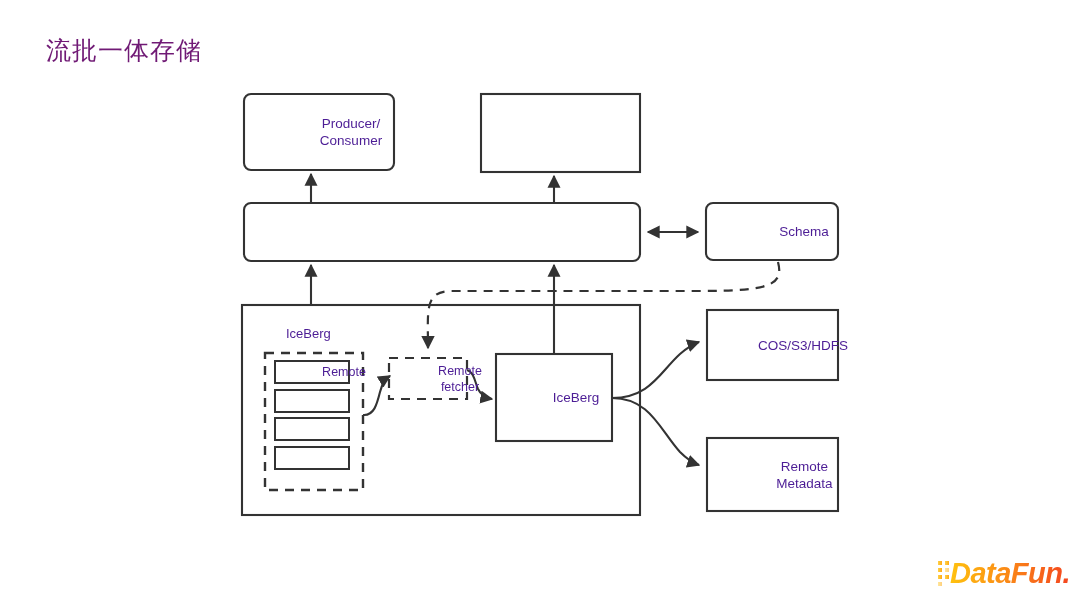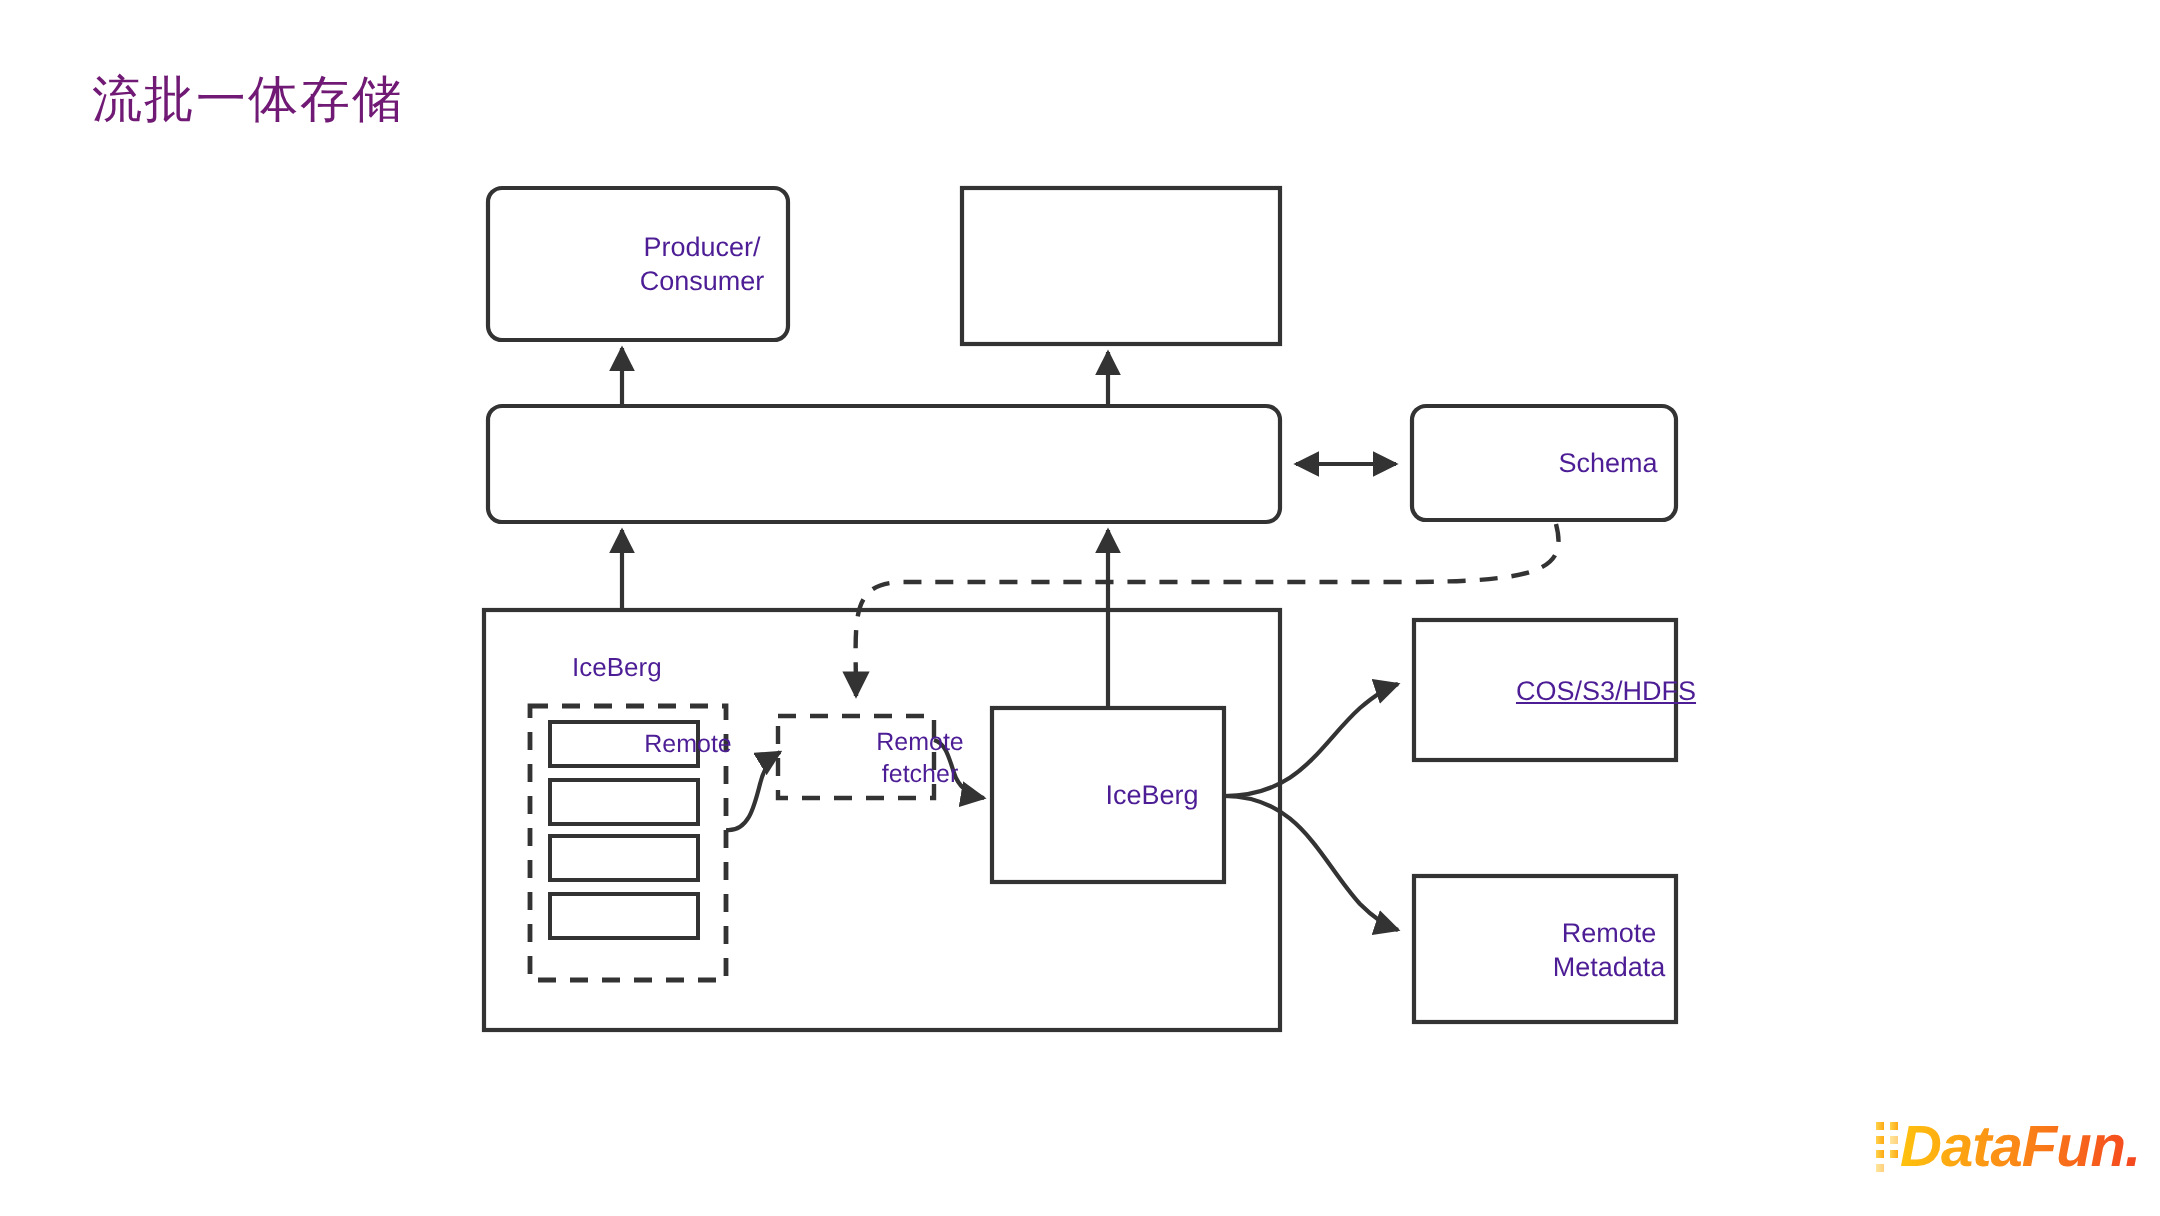--- a/index.html
+++ b/index.html
@@ -46,21 +46,21 @@
     font-size: 13.5px;
     line-height: 17px;
     pointer-events: none;
     white-space: pre-line;
     margin-left: 32px;
   }
   .lbl-topic      { left: 244px; top: 203px; width: 396px; height: 58px; }
   .lbl-producer   { left: 244px; top: 94px;  width: 150px; height: 76px; }
   .lbl-spark      { left: 481px; top: 94px;  width: 159px; height: 78px; }
   .lbl-schema     { left: 706px; top: 203px; width: 132px; height: 57px; }
-  .lbl-cos        { left: 707px; top: 310px; width: 128px; height: 70px; text-decoration: underline; }
+  .lbl-cos        { left: 707px; top: 310px; width: 128px; height: 70px; }
   .lbl-remotemeta { left: 707px; top: 438px; width: 131px; height: 73px; }
   .lbl-iceberg    { left: 496px; top: 354px; width: 96px; height: 87px; }
   .lbl-segment    { left: 275px; top: 361px; width: 74px;  height: 22px; font-size: 12.5px; }
   .lbl-fetcher    { left: 389px; top: 358px; width: 78px;  height: 41px; font-size: 12.5px; line-height: 16px; }
   .lbl-broker     { left: 254px; top: 323px; width: 70px;  height: 20px;
                     justify-content: flex-start; font-size: 13px; }
 
   #logo {
     position: absolute;
     left: 938px;

